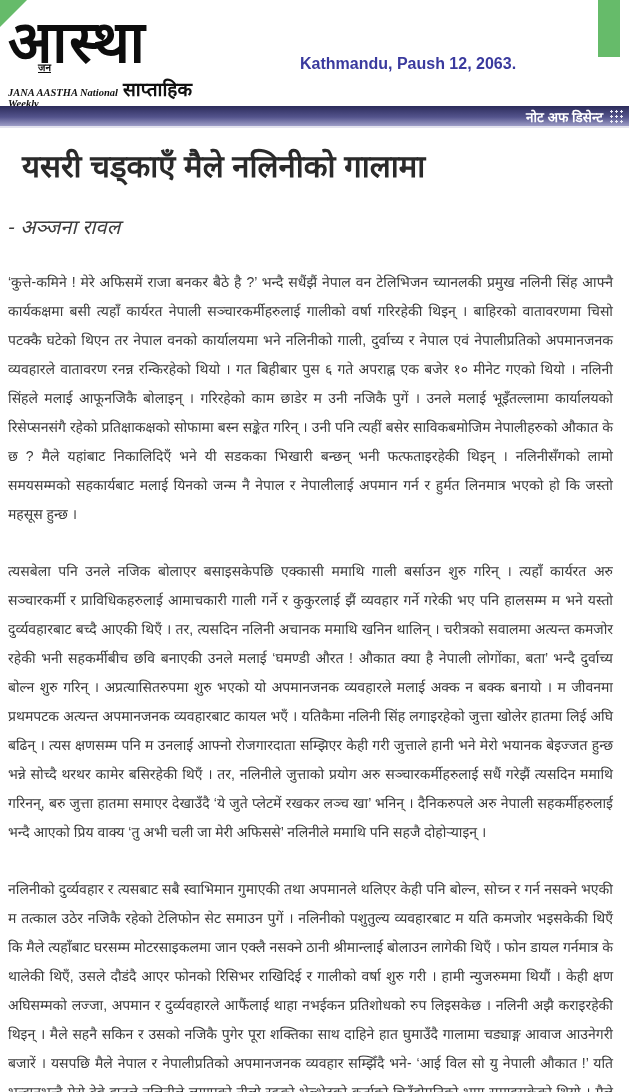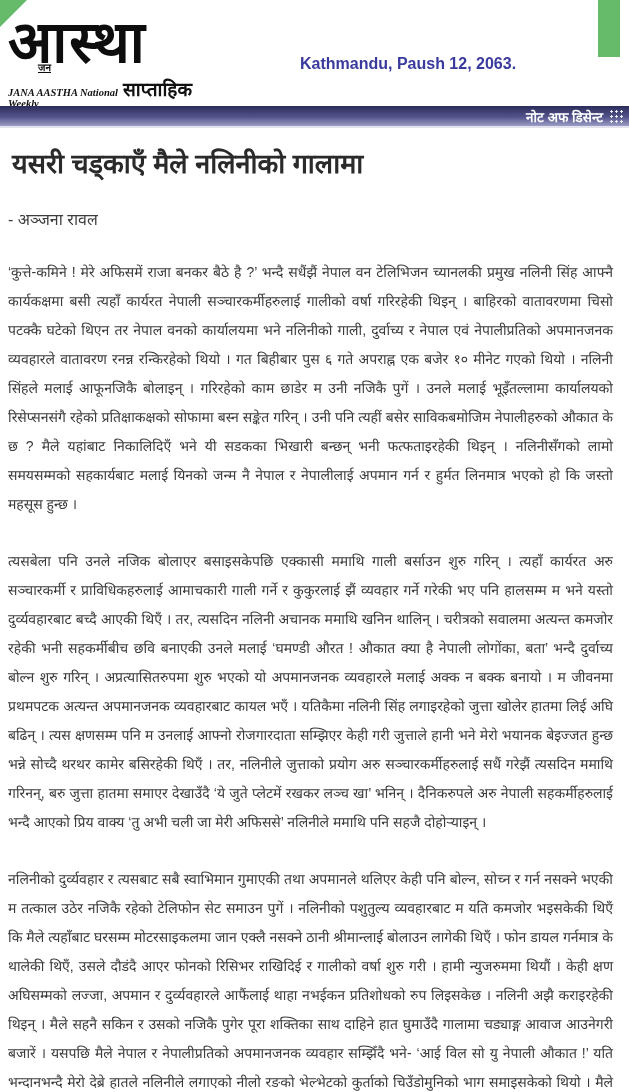--- a/index.html
+++ b/index.html
@@ -74,28 +74,29 @@
   .dots-pattern {
     position: absolute; right: 4px; top: 3px;
     width: 16px; height: 16px;
     background-image: radial-gradient(circle, #eaeaf5 1.1px, transparent 1.4px);
     background-size: 5px 5px;
   }
 
   
   main { padding: 8px 8px 24px 8px; }
   .headline {
-    font-size: 27px; font-weight: bold;
+    font-size: 31px; font-weight: bold;
     color: #2a2a2a;
-    margin: 12px 0 0 4px;
+    margin: 12px 0 0 14px;
     line-height: 1.2;
   }
   .byline {
     margin: 28px 0 0 0;
-    font-size: 16px;
+    font-style: italic;
+    font-size: 20px;
     color: #3c3c3c;
   }
   .paragraphs p {
     font-size: 14px;
     line-height: 29px;
     text-align: justify;
     color: #3a3a3a;
     margin: 28px 8px 0 0;
   }
 </style>

